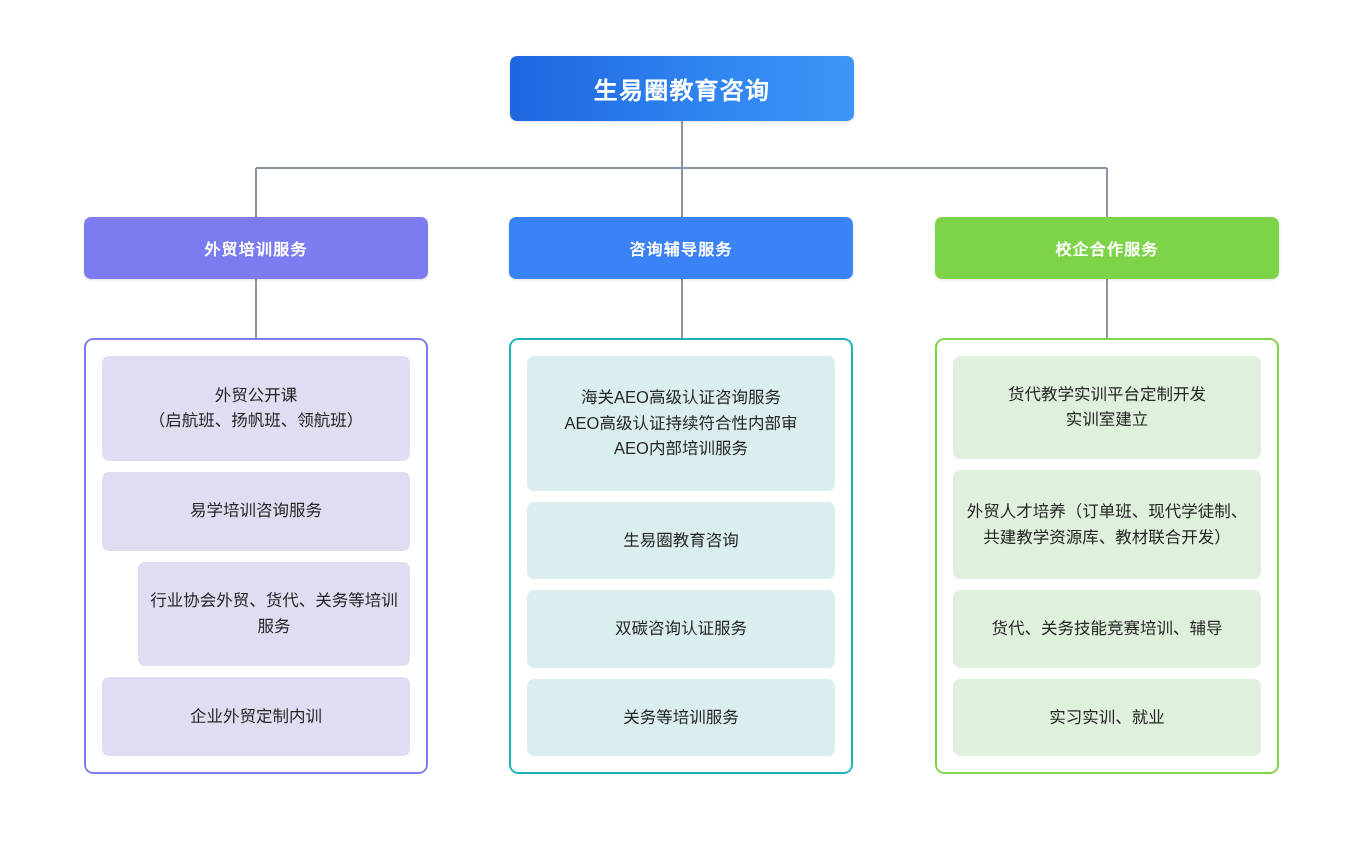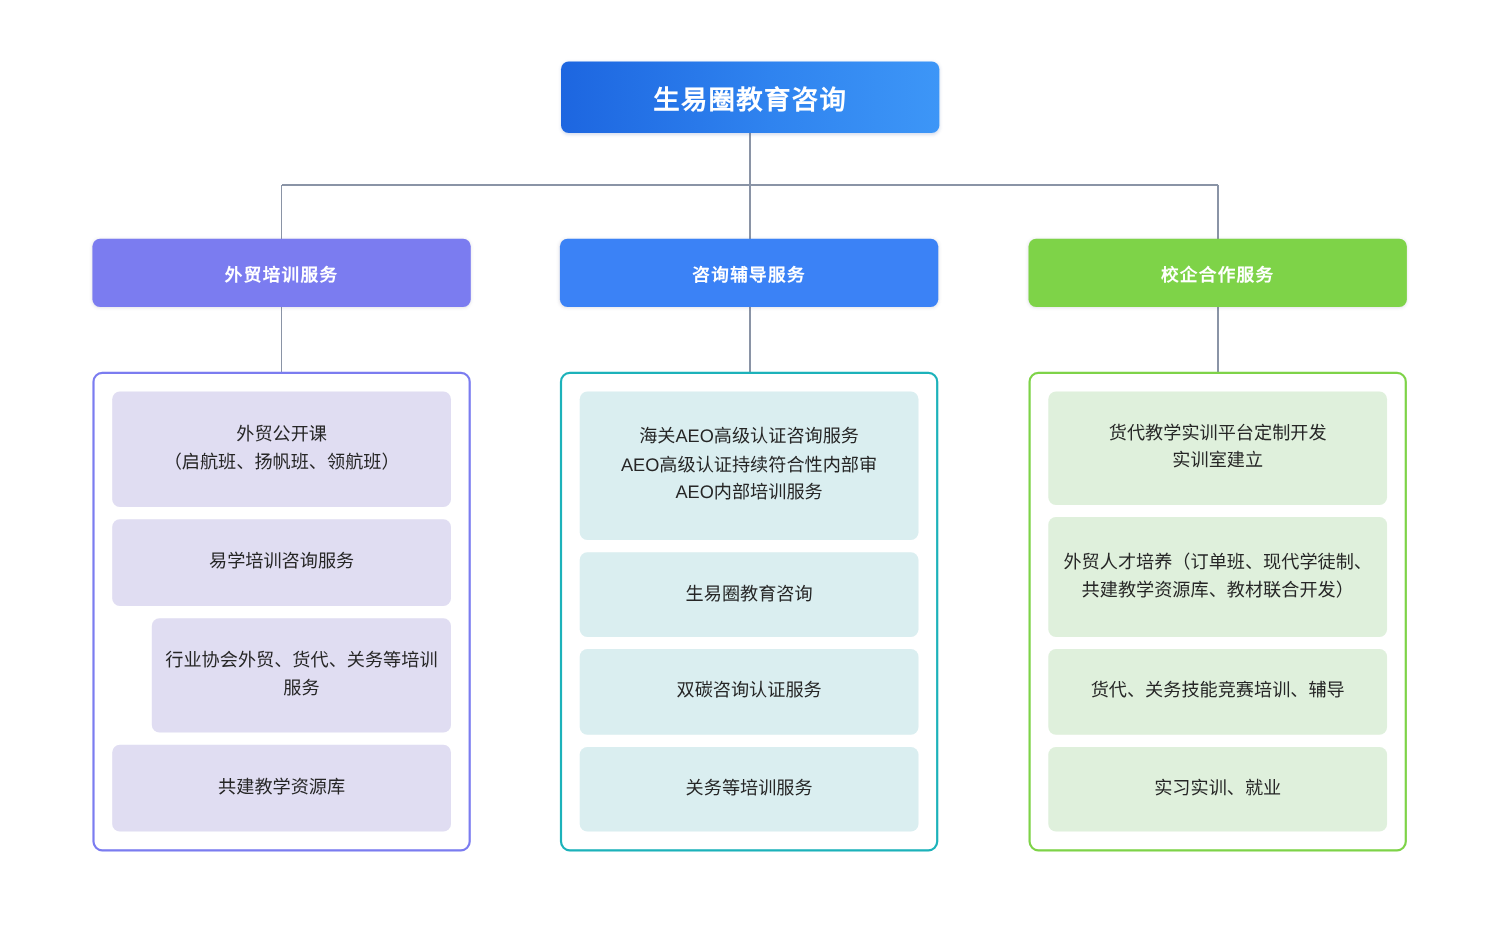--- a/index.html
+++ b/index.html
@@ -158,21 +158,21 @@
   </div>
 
   <div class="col-header" id="header-col-0">
     <span class="node-label">外贸培训服务</span>
   </div>
   <div class="card-container" id="container-col-0">
     <div class="item-card">外贸公开课
 （启航班、扬帆班、领航班）</div>
     <div class="item-card">易学培训咨询服务</div>
     <div class="item-card">行业协会外贸、货代、关务等培训服务</div>
-    <div class="item-card">共建教学资源库</div>
+    <div class="item-card">企业外贸定制内训</div>
   </div>
 
   <div class="col-header" id="header-col-1">
     <span class="node-label">咨询辅导服务</span>
   </div>
   <div class="card-container" id="container-col-1">
     <div class="item-card">海关AEO高级认证咨询服务
 AEO高级认证持续符合性内部审
 AEO内部培训服务</div>
     <div class="item-card">生易圈教育咨询</div>

